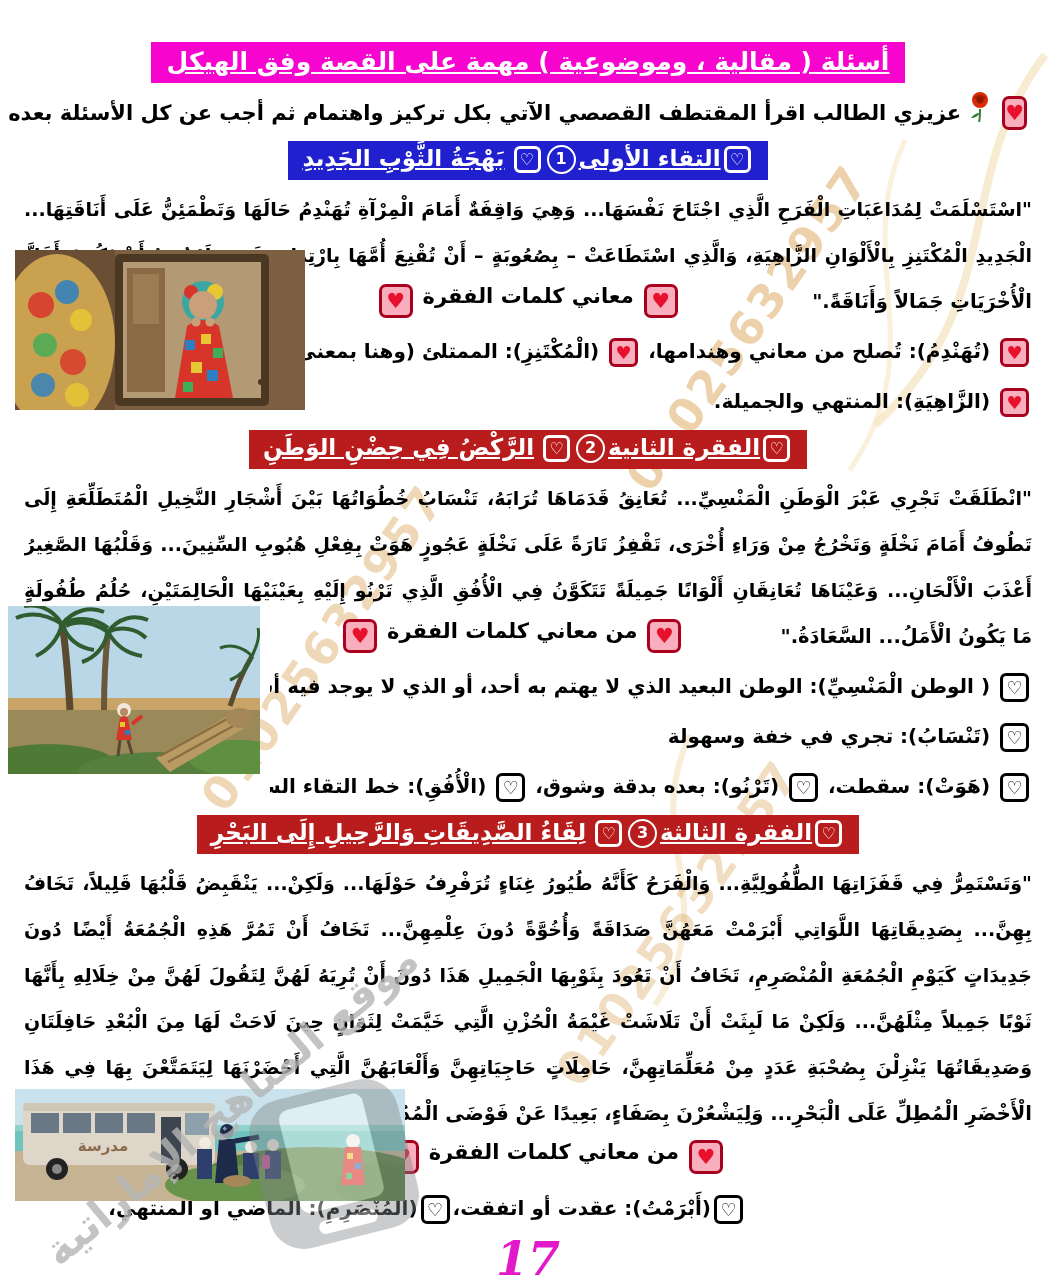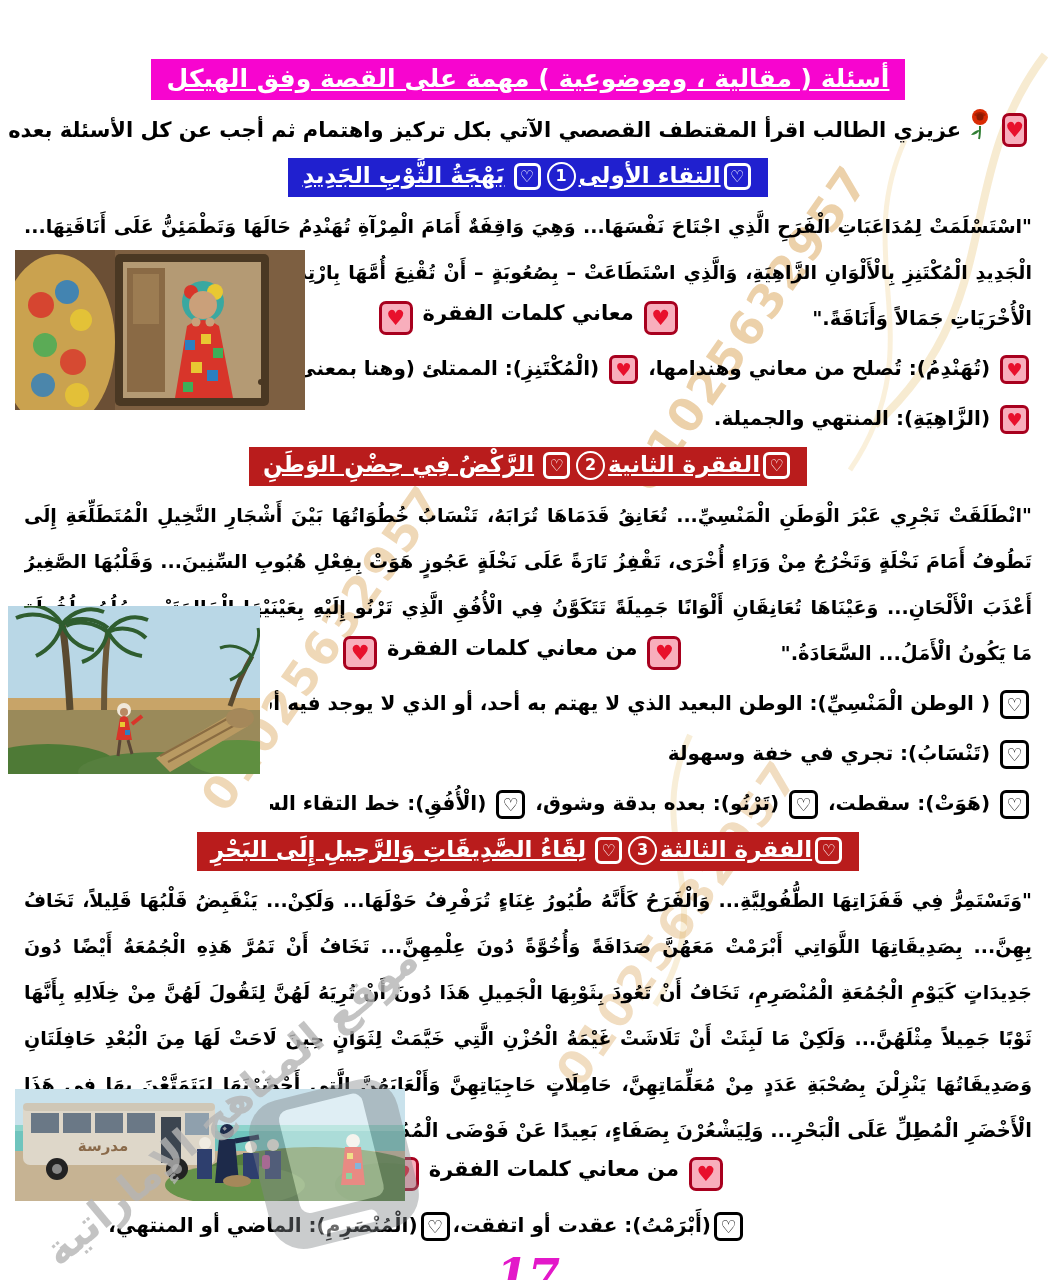--- a/index.html
+++ b/index.html
@@ -20,21 +20,21 @@
   .wm-tablet{position:absolute;left:258px;top:1088px;width:152px;height:152px;border-radius:34px;
     background:#82878a;opacity:.42;transform:rotate(-14deg);}
   .wm-tablet::before{content:"";position:absolute;left:33px;top:12px;width:86px;height:106px;
     background:#fff;border-radius:10px;}
   .wm-tablet::after{content:"";position:absolute;left:46px;bottom:10px;width:60px;height:13px;
     background:#fff;border-radius:7px;}
 
   
   .content{position:absolute;inset:0;z-index:1;direction:rtl;}
 
-  .title-banner{display:table;margin:59px auto 0;background:#f705cf;color:#fff;
+  .title-banner{display:table;margin:42px auto 0;background:#f705cf;color:#fff;
     font-size:25px;font-weight:bold;padding:5px 16px 7px;text-decoration:underline;white-space:nowrap;}
 
   .instruction{display:flex;align-items:center;margin:8px 26px 0;font-size:21px;font-weight:bold;color:#000;line-height:38px;gap:4px;}
   .instruction .txt{white-space:nowrap;}
 
   .sec-header{display:table;margin:6px auto 0;color:#fff;font-weight:bold;font-size:23px;
     padding:4px 14px 6px;text-decoration:underline;white-space:nowrap;}
   .sec-header.blue{background:#2020cf;}
   .sec-header.purple{background:#b91c1c;}
   .h-title{margin-right:6px;}

